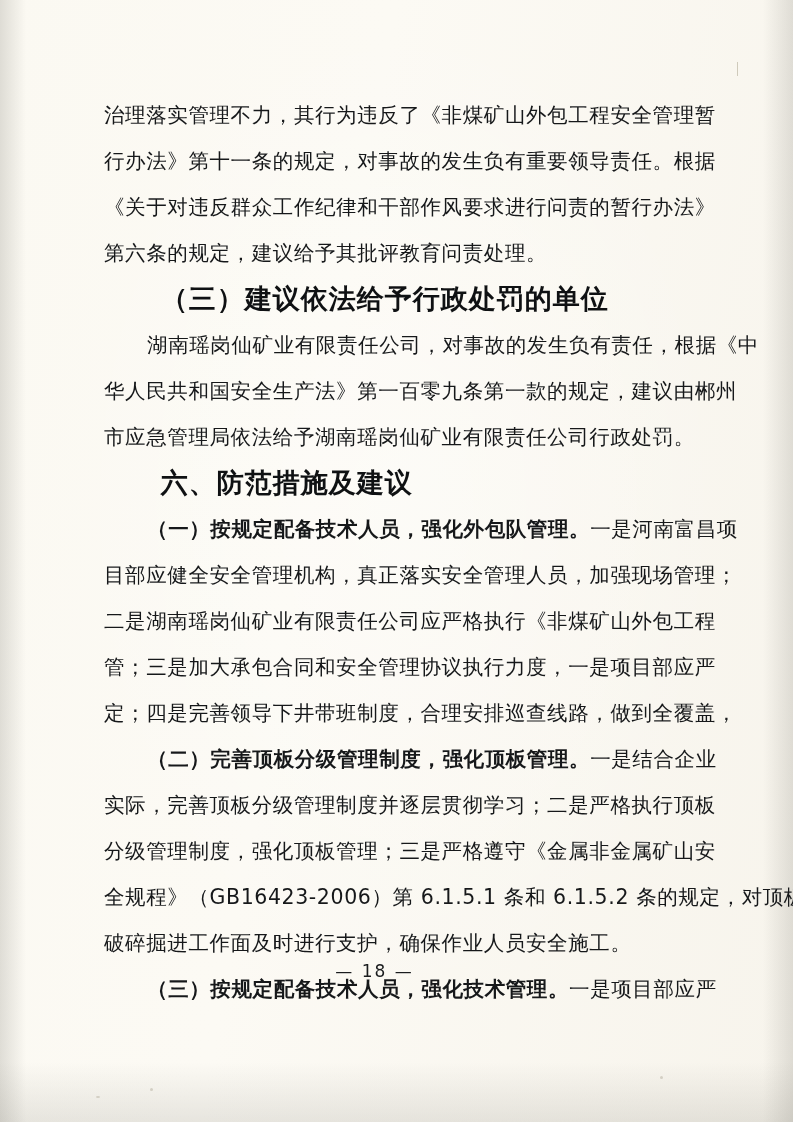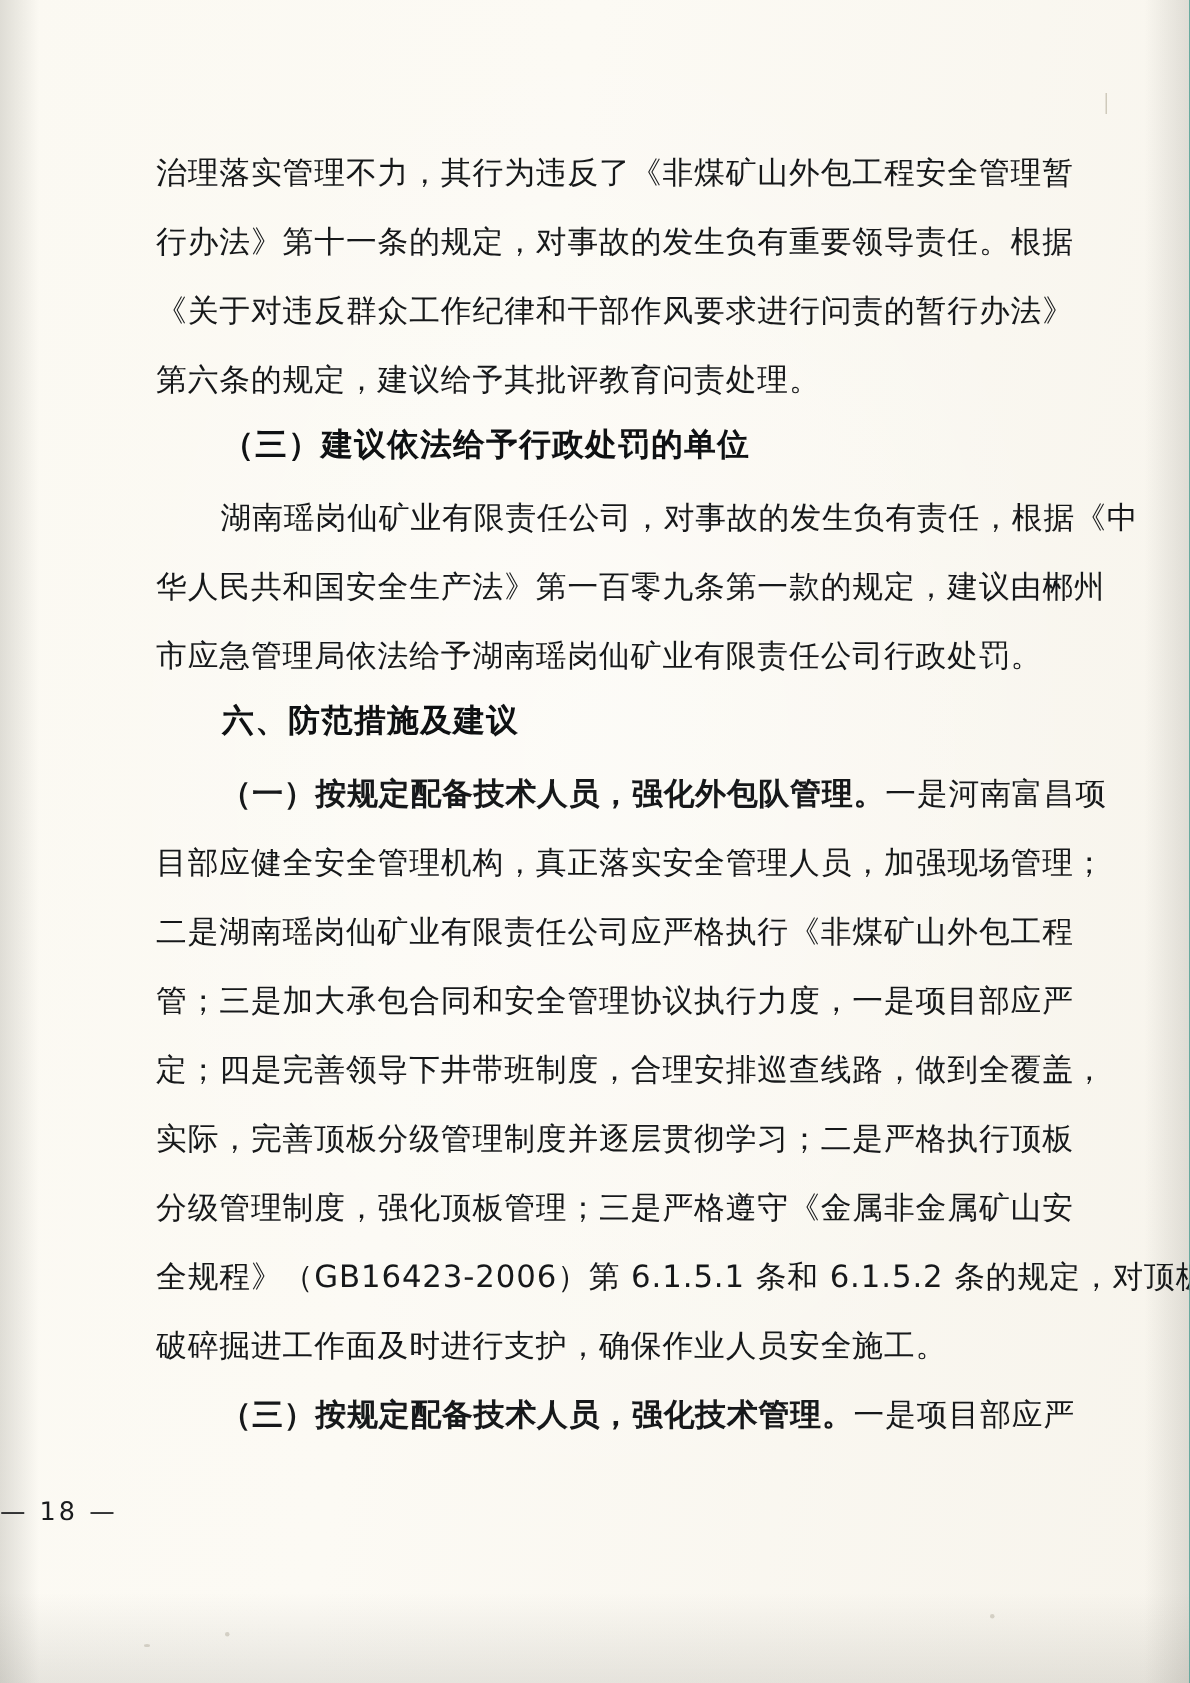--- a/index.html
+++ b/index.html
@@ -8,21 +8,21 @@
     background: #8a8f8a;
   }
   body {
     font-family: "DejaVu Sans", sans-serif;
   }
   .page {
     position: relative;
     width: 793px;
     height: 1122px;
     margin: 0 auto;
-    background: #14b8a6;
+    background: #4d7c0f;
     overflow: hidden;
   }
   
   .paper-tint {
     position: absolute;
     inset: 0;
     background:
       radial-gradient(ellipse at 50% 45%, rgba(255,255,255,0.35) 0%, rgba(250,247,238,0.0) 60%),
       linear-gradient(100deg, #fbf9f2 0%, #fcfaf4 40%, #f7f4ec 100%);
     pointer-events: none;
@@ -63,37 +63,37 @@
     font-size: 20.5px;
     line-height: 46px;
     color: #16181a;
     letter-spacing: 0.6px;
     white-space: pre;
   }
   .indent-2 {
     text-indent: 2.1em;
   }
   .heading-line {
-    font-family: Liberation Mono, monospace;
-    font-size: 21px;
+    font-family: Liberation Serif, serif;
+    font-size: 27px;
     line-height: 46px;
     color: #0f1113;
     font-weight: bold;
     letter-spacing: 1px;
     white-space: pre;
   }
   .sub-heading {
     font-weight: bold;
   }
   .footer {
     position: absolute;
     left: 0;
-    top: 998px;
+    top: 961px;
     width: 749px;
-    text-align: left;
+    text-align: center;
   }
   .page-number {
     font-family: "DejaVu Sans", sans-serif;
     font-size: 17px;
     color: #1a1c1e;
     letter-spacing: 2px;
   }
   .fold-mark {
     position: absolute;
     left: 737px;
@@ -142,20 +142,21 @@
 
     <div>
       <div class="body-line indent-2"><span class="sub-heading">（一）按规定配备技术人员，强化外包队管理。</span>一是河南富昌项</div>
       <div class="body-line">目部应健全安全管理机构，真正落实安全管理人员，加强现场管理；</div>
       <div class="body-line">二是湖南瑶岗仙矿业有限责任公司应严格执行《非煤矿山外包工程</div>
       <div class="body-line">管；三是加大承包合同和安全管理协议执行力度，一是项目部应严</div>
       <div class="body-line">定；四是完善领导下井带班制度，合理安排巡查线路，做到全覆盖，</div>
     </div>
 
     <div>
+      <div class="body-line indent-2"><span class="sub-heading">（二）完善顶板分级管理制度，强化顶板管理。</span>一是结合企业</div>
       <div class="body-line">实际，完善顶板分级管理制度并逐层贯彻学习；二是严格执行顶板</div>
       <div class="body-line">分级管理制度，强化顶板管理；三是严格遵守《金属非金属矿山安</div>
       <div class="body-line">全规程》（GB16423-2006）第 6.1.5.1 条和 6.1.5.2 条的规定，对顶板</div>
       <div class="body-line">破碎掘进工作面及时进行支护，确保作业人员安全施工。</div>
     </div>
 
     <div>
       <div class="body-line indent-2"><span class="sub-heading">（三）按规定配备技术人员，强化技术管理。</span>一是项目部应严</div>
     </div>
 

